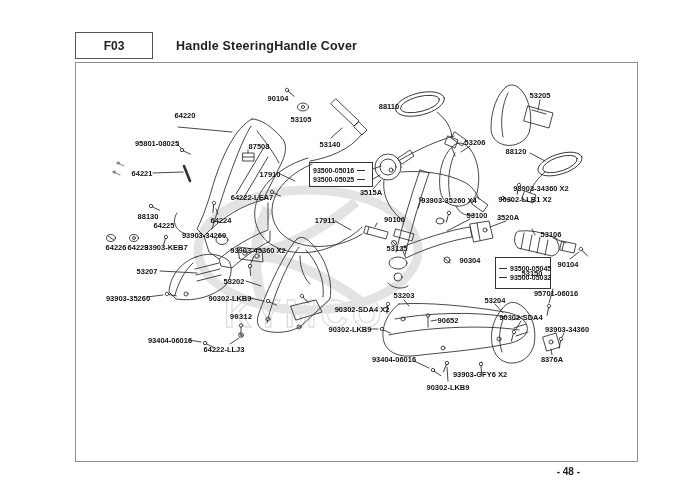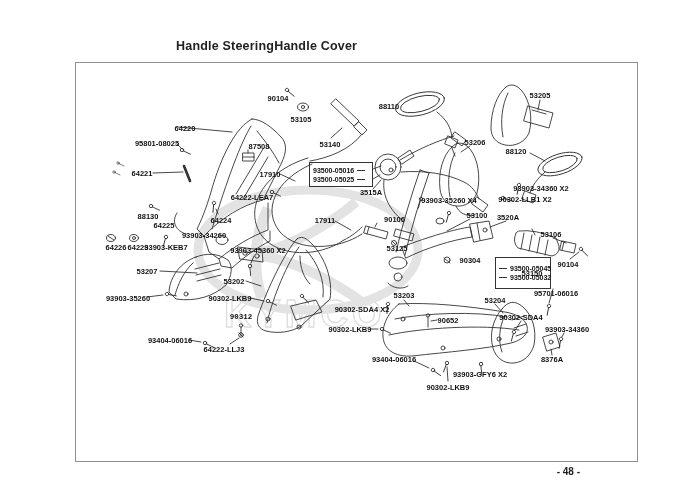--- a/index.html
+++ b/index.html
@@ -28,20 +28,23 @@
                font-size:7px; font-weight:bold; color:#111; white-space:nowrap; }
   .mini-screw { display:inline-block; width:8px; height:0; border-top:1.6px solid #333; flex:0 0 auto; }
   .footer { position:absolute; left:0; top:466px; width:580px; text-align:right;
             font-size:10px; font-weight:bold; color:#222; }
 </style>
 </head>
 <body>
 
 <div class="page">
 
+  <div class="code-box">
+    <span>F03</span>
+  </div>
   <div class="title">Handle SteeringHandle Cover</div>
 
   <div class="frame"></div>
 
   <div class="watermark">KYMCO</div>
 
   <svg class="art" viewBox="0 0 700 495" xmlns="http://www.w3.org/2000/svg">
     <defs>
       <g id="scr" stroke="#333" fill="none" stroke-width="0.9">
         <circle cx="0" cy="0" r="1.7"></circle>
@@ -235,21 +238,21 @@
       <line x1="437" y1="320" x2="431" y2="321"></line>
       <line x1="414" y1="361" x2="429" y2="368"></line>
       <use href="#scr" transform="translate(433,370) rotate(10)"></use>
       <use href="#scr" transform="translate(481,364) rotate(60)"></use>
       <line x1="448" y1="381" x2="447" y2="367"></line>
       <use href="#scr" transform="translate(447,363) rotate(85)"></use>
     </g>
   </svg>
 
   <div class="label-layer">
-      <span class="part-label" style="left: 167px; top: 128px; padding-left: 36px;">64220</span>
+      <span class="part-label" style="left: 167px; top: 115px; padding-left: 36px;">64220</span>
       <span class="part-label" style="left: 157px; top: 143px;">95801-08025</span>
       <span class="part-label" style="left: 142px; top: 173px;">64221</span>
       <span class="part-label" style="left: 148px; top: 216px;">88130</span>
       <span class="part-label" style="left: 164px; top: 225px; text-align: right;">64225</span>
       <span class="part-label" style="left: 221px; top: 220px;">64224</span>
       <span class="part-label" style="left: 204px; top: 235px;">93903-34260</span>
       <span class="part-label" style="left: 116px; top: 247px;">64226</span>
       <span class="part-label" style="left: 138px; top: 247px;">64223</span>
       <span class="part-label" style="left: 166px; top: 247px;">93903-KEB7</span>
       <span class="part-label" style="left: 147px; top: 271px;">53207</span>

